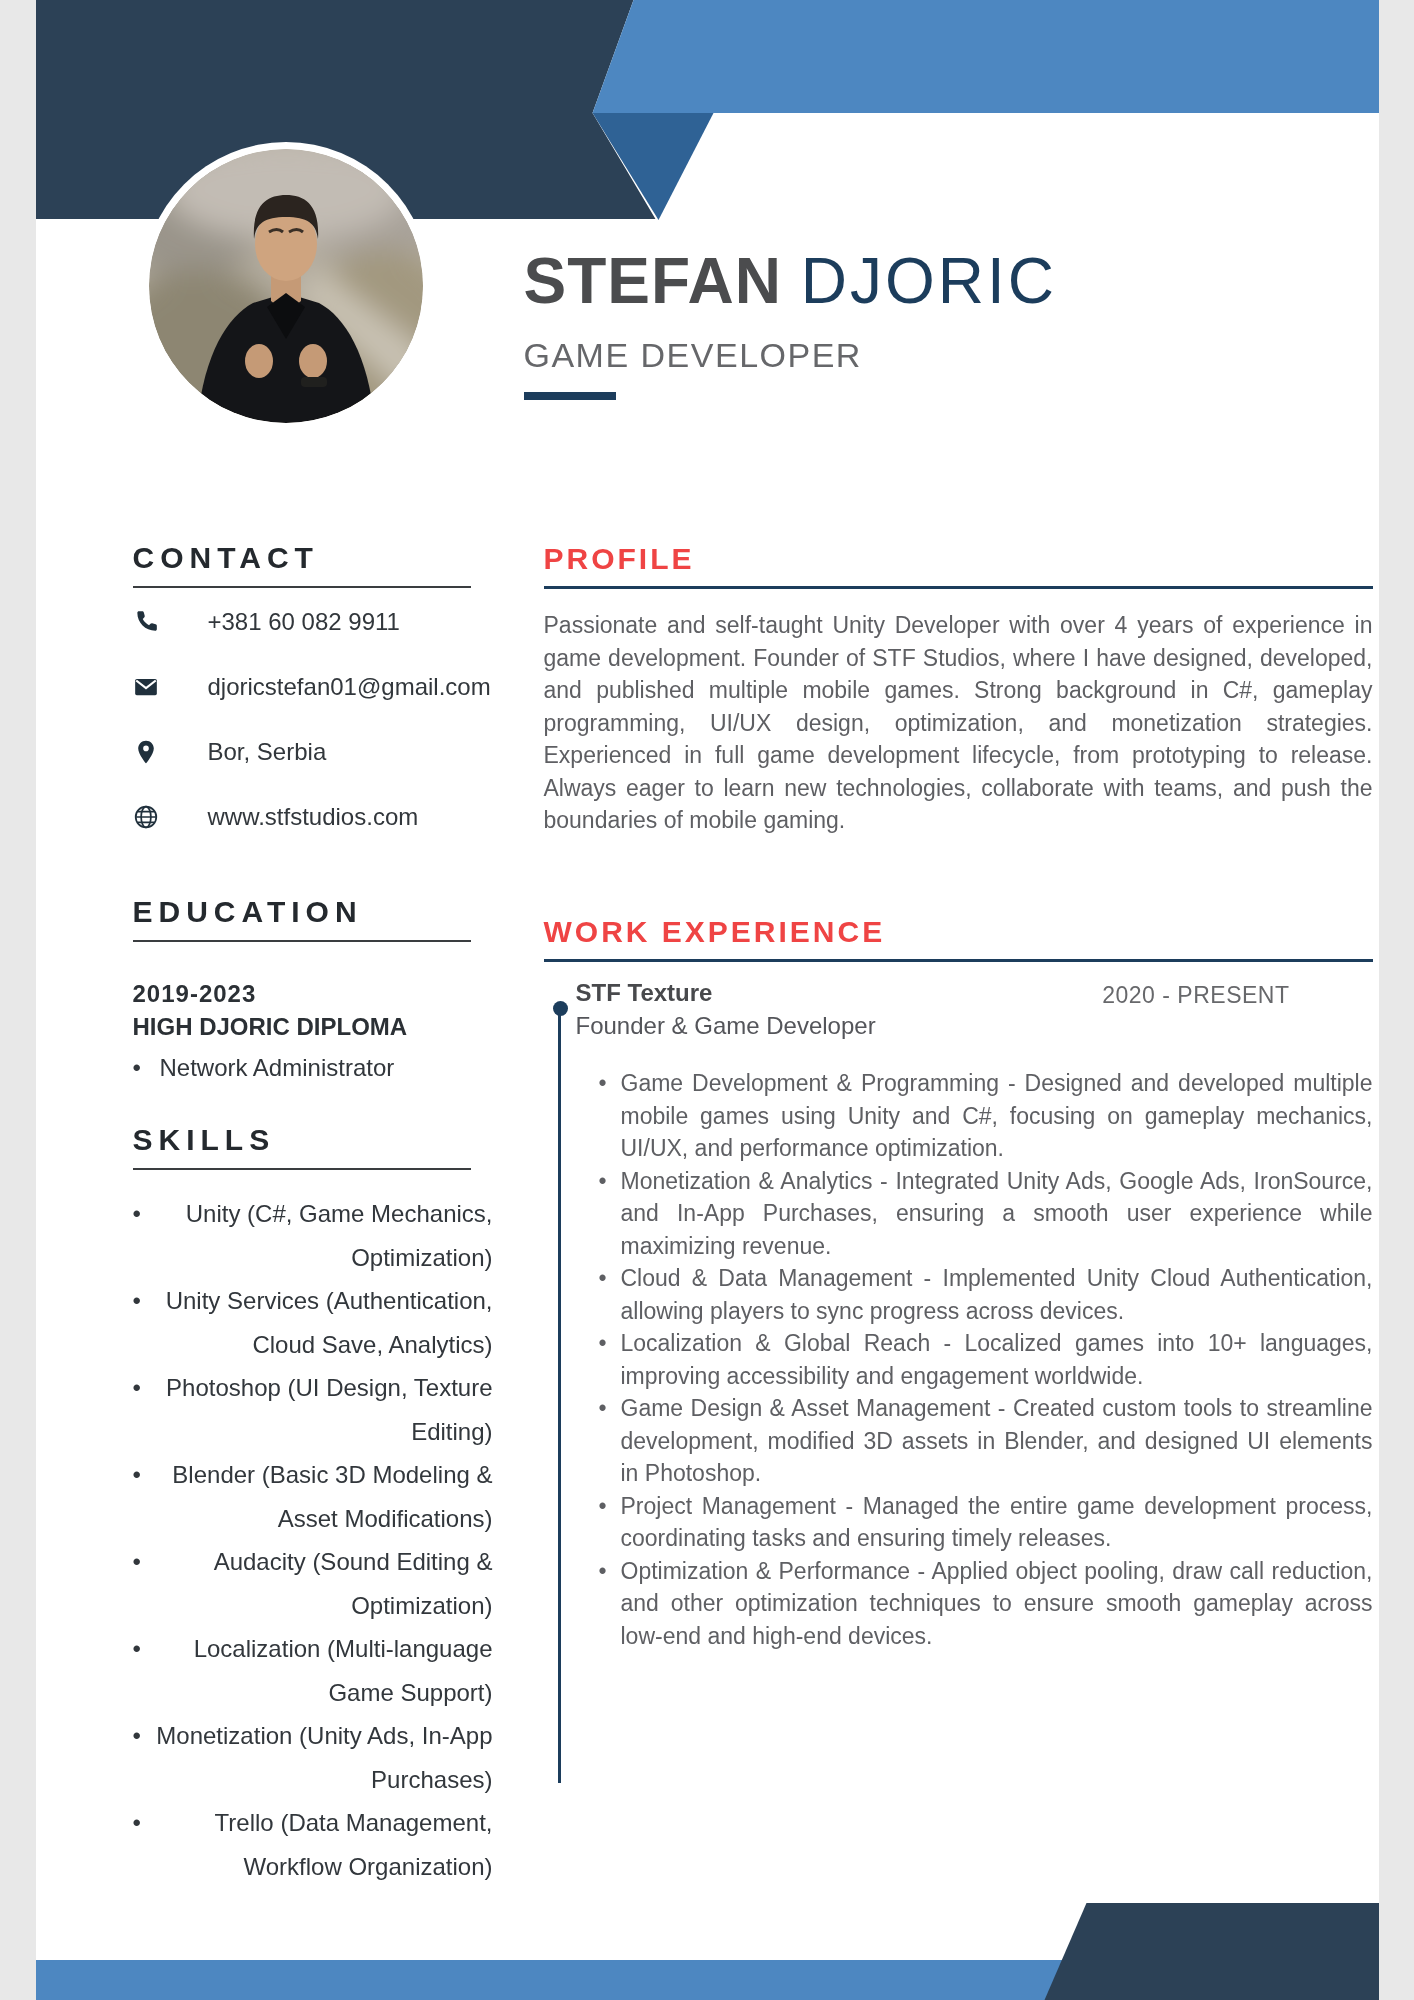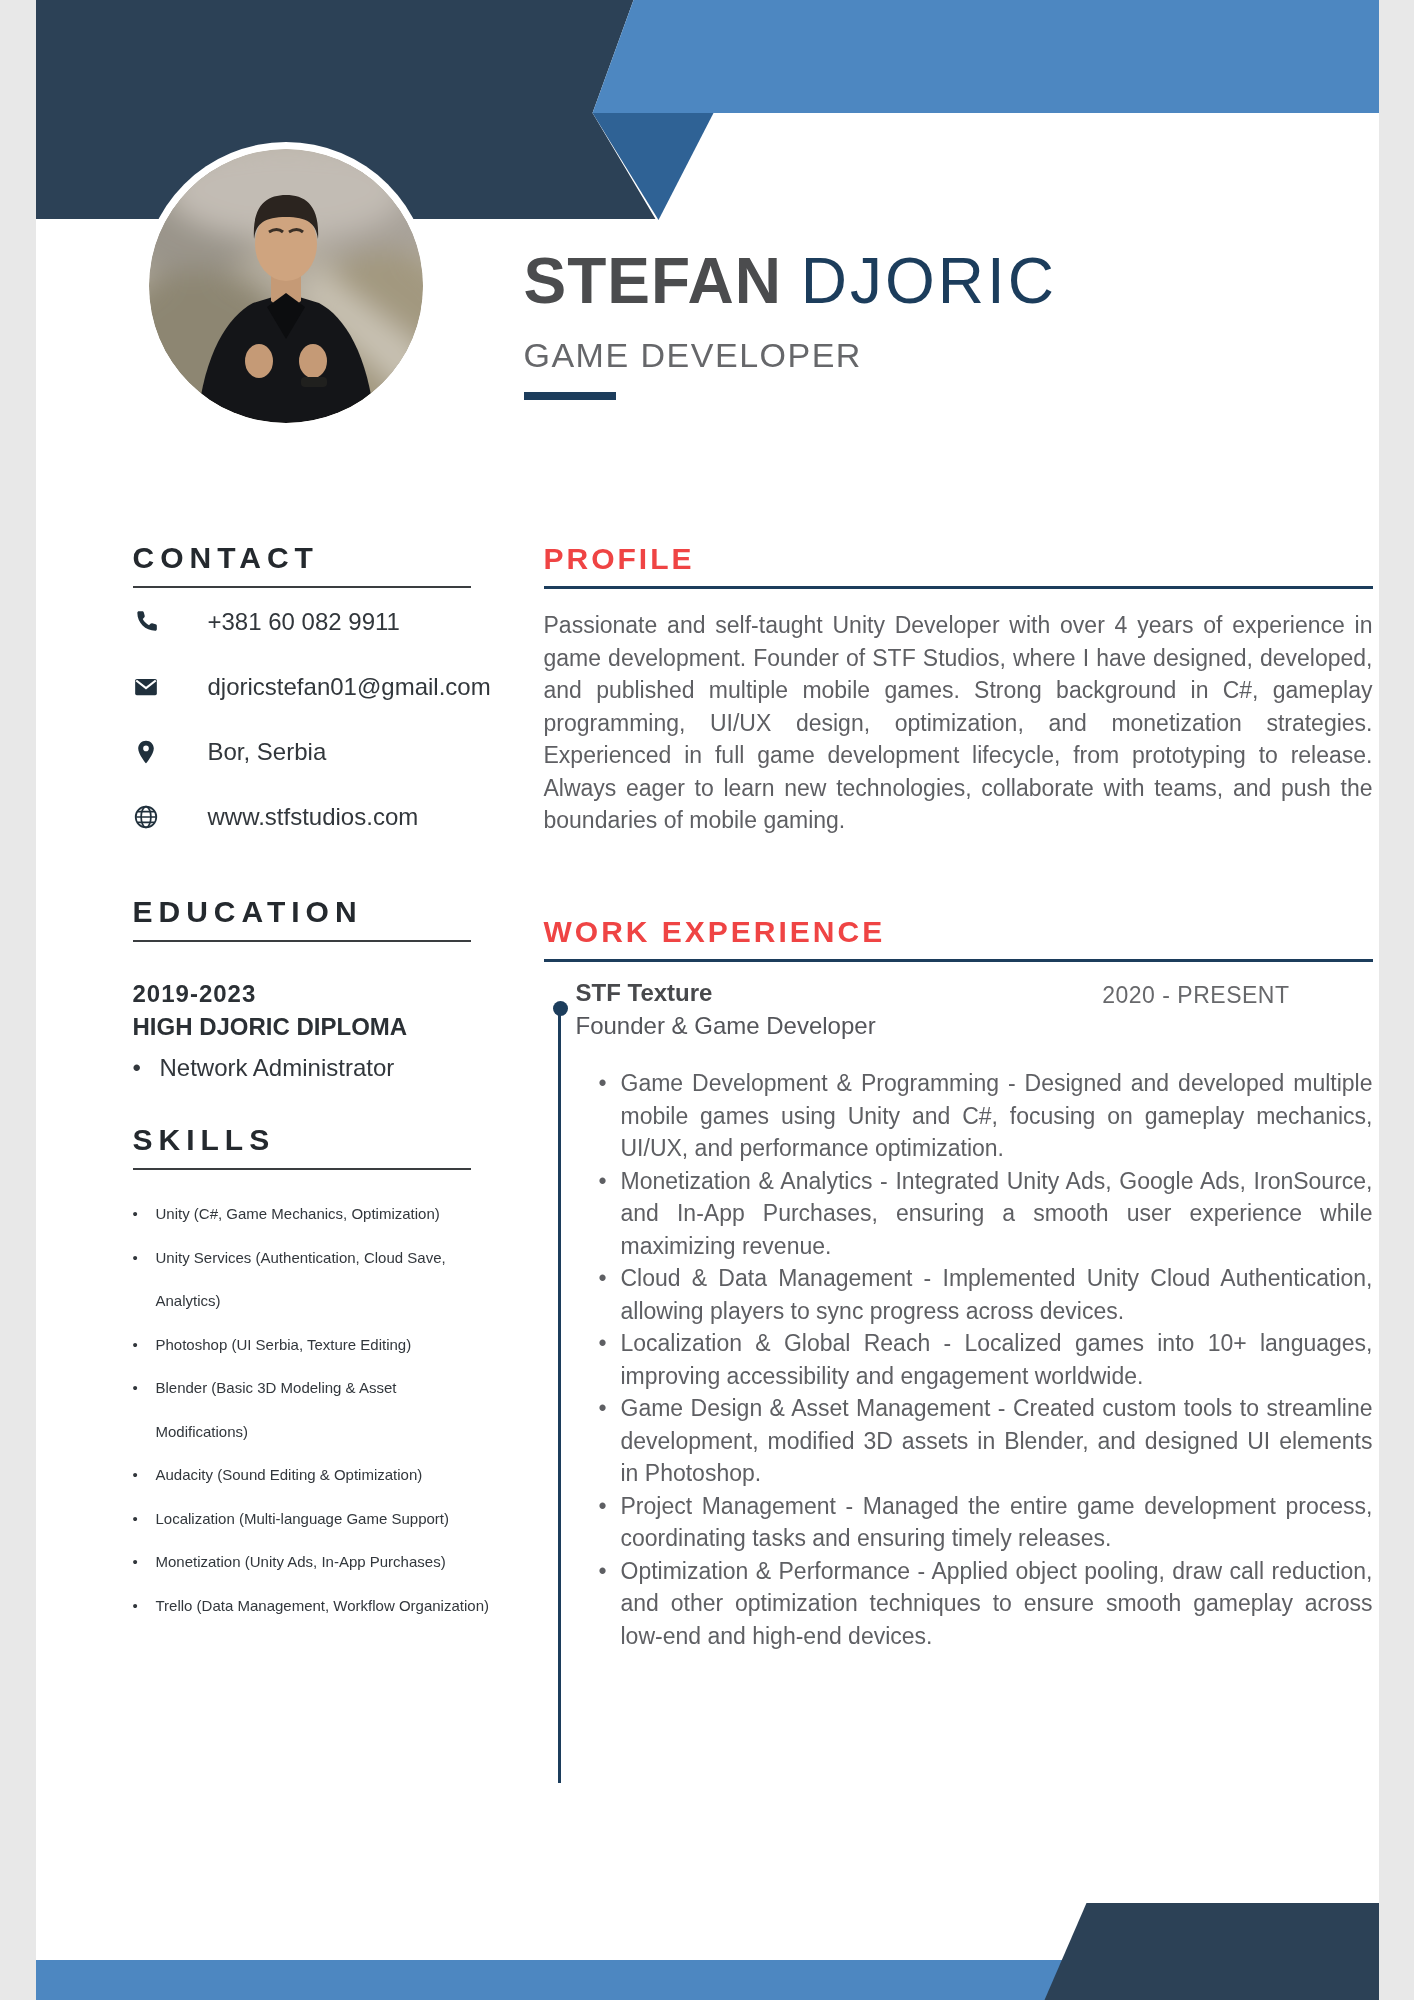--- a/index.html
+++ b/index.html
@@ -42,21 +42,21 @@
   .contact-row{display:flex;align-items:center;height:30px;margin-bottom:35px;gap:32px;}
   .contact-row .cicon{width:26px;height:26px;flex:0 0 26px;}
   .contact-row .ctext{margin-left:17px;font-size:24px;color:#32373C;white-space:nowrap;}
   #education-section{top:895px;}
   .edu-years{margin-top:35px;font-size:24px;line-height:33px;font-weight:700;color:#2B3035;letter-spacing:1px;}
   .edu-degree{font-size:24px;line-height:33px;font-weight:700;color:#2B3035;}
   .edu-item{position:relative;margin-top:10px;padding-left:27px;font-size:24px;line-height:30px;color:#32373C;}
   .edu-item::before{content:"\2022";position:absolute;left:0;top:0;color:#32373C;}
   #skills-section{top:1123px;}
   .skills-list{margin:22px 0 0 0;padding:0;list-style:none;width:360px;}
-  .skills-list li{position:relative;padding-left:23px;font-size:15px;line-height:43.5px;color:#32373C;}
+  .skills-list li{position:relative;padding-left:23px;font-size:24px;line-height:43.5px;color:#32373C;text-align:right;}
   .skills-list li::before{content:"\2022";position:absolute;left:0;top:0;color:#32373C;}
   
   .right-sec{position:absolute;left:508px;width:829px;}
   #profile-section{top:542px;}
   .profile-text{margin-top:20px;font-size:23px;line-height:32.5px;color:#5E5F63;text-align:justify;}
   #work-section{top:915px;}
   .job{position:relative;margin-top:16px;}
   .job-head{position:relative;padding-left:32px;}
   .job-company{font-size:24px;line-height:30px;font-weight:700;color:#48494C;}
   .job-dates{position:absolute;right:83px;top:4px;font-size:23px;color:#67686B;letter-spacing:0.5px;}
@@ -167,21 +167,21 @@
     <div class="edu-degree">HIGH DJORIC DIPLOMA</div>
     <div class="edu-item">Network Administrator</div>
   </div>
 
   <div class="left-sec" id="skills-section">
     <div class="sec-head-l">SKILLS</div>
     <div class="rule-l"></div>
     <ul class="skills-list">
       <li>Unity (C#, Game Mechanics, Optimization)</li>
       <li>Unity Services (Authentication, Cloud Save, Analytics)</li>
-      <li>Photoshop (UI Serbia, Texture Editing)</li>
+      <li>Photoshop (UI Design, Texture Editing)</li>
       <li>Blender (Basic 3D Modeling &amp; Asset Modifications)</li>
       <li>Audacity (Sound Editing &amp; Optimization)</li>
       <li>Localization (Multi-language Game Support)</li>
       <li>Monetization (Unity Ads, In-App Purchases)</li>
       <li>Trello (Data Management, Workflow Organization)</li>
     </ul>
   </div>
 
   <div class="right-sec" id="profile-section">
     <div class="sec-head-r">PROFILE</div>

